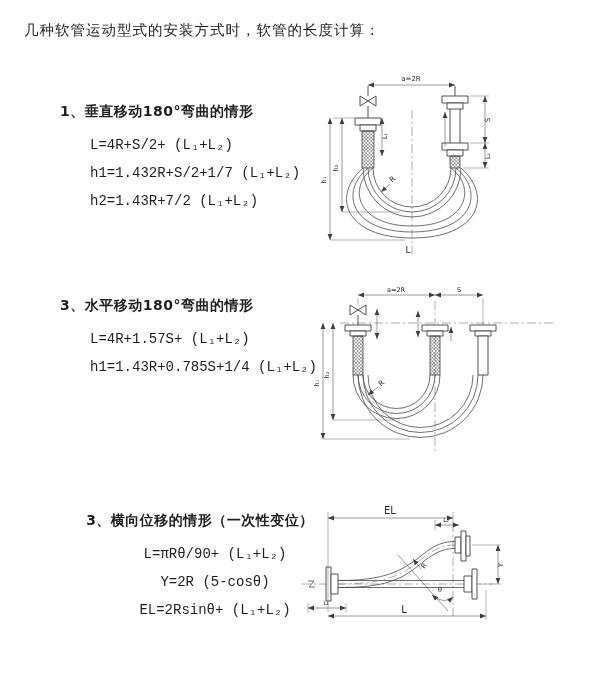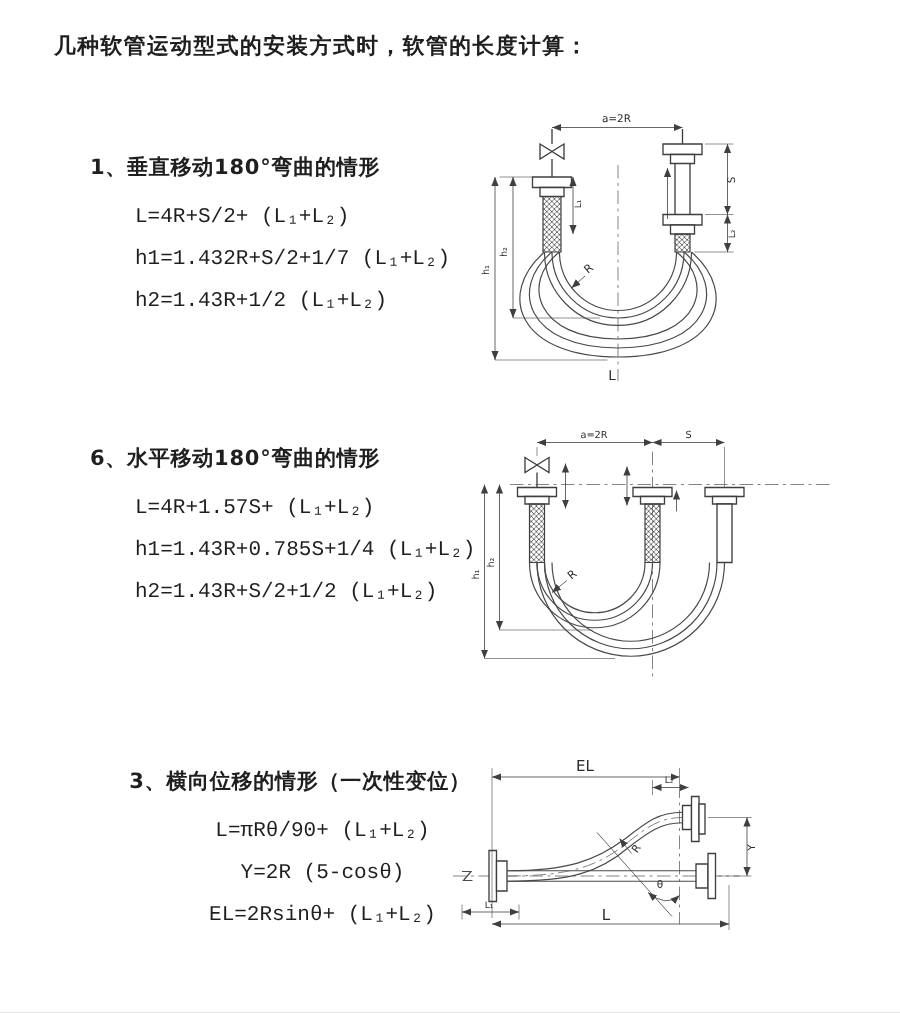--- a/index.html
+++ b/index.html
@@ -2,21 +2,21 @@
 <html><head>
 <meta charset="utf-8">
 <style>
   html,body{margin:0;padding:0;background:#fff;}
   .page{
     position:relative;width:600px;height:675px;background:#ffffff;overflow:hidden;
     font-family:"DejaVu Sans","Liberation Sans",sans-serif;color:#1f1f1f;
     border-bottom:2px solid #c8c8c8;
   }
   .doc-title{
-    position:absolute;left:36px;top:21px;font-size:14.5px;font-weight:bold;
+    position:absolute;left:24px;top:21px;font-size:14.5px;font-weight:normal;
     letter-spacing:1px;white-space:nowrap;
   }
   .section{position:absolute;left:60px;width:280px;}
   .sec1{top:103px;} .sec2{top:297px;} .sec3{top:512px;text-align:center;}
   .sec-heading{font-size:14px;font-weight:bold;letter-spacing:0.5px;margin:0 0 10px 0;white-space:nowrap;}
   .formula{font-size:14px;margin:0 0 0 30px;line-height:28px;white-space:nowrap;font-family:Liberation Mono, monospace;}
   svg.diagram{position:absolute;}
   svg.diagram *{vector-effect:non-scaling-stroke;}
   .ln{stroke:#3f3f3f;stroke-width:0.9;fill:none;}
   .ln2{stroke:#4a4a4a;stroke-width:0.8;fill:none;}
@@ -31,28 +31,27 @@
 <body>
 
 <div class="page">
 
   <div class="doc-title">几种软管运动型式的安装方式时，软管的长度计算：</div>
 
   <div class="section sec1">
     <div class="sec-heading">1、垂直移动180°弯曲的情形</div>
     <div class="formula">L=4R+S/2+ (L₁+L₂)</div>
     <div class="formula">h1=1.432R+S/2+1/7 (L₁+L₂)</div>
-    <div class="formula">h2=1.43R+1/2 (L₁+L₂)</div>
+    <div class="formula">h2=1.43R+7/2 (L₁+L₂)</div>
   </div>
 
   <div class="section sec2">
-    <div class="sec-heading">6、水平移动180°弯曲的情形</div>
+    <div class="sec-heading">3、水平移动180°弯曲的情形</div>
     <div class="formula">L=4R+1.57S+ (L₁+L₂)</div>
     <div class="formula">h1=1.43R+0.785S+1/4 (L₁+L₂)</div>
-    <div class="formula">h2=1.43R+S/2+1/2 (L₁+L₂)</div>
   </div>
 
   <div class="section sec3">
     <div class="sec-heading">3、横向位移的情形（一次性变位）</div>
     <div class="formula">L=πRθ/90+ (L₁+L₂)</div>
     <div class="formula">Y=2R (5-cosθ)</div>
     <div class="formula">EL=2Rsinθ+ (L₁+L₂)</div>
   </div>
 
   <svg class="diagram" style="left:305px;top:68px;width:290px;height:195px" viewBox="0 0 290 195">

